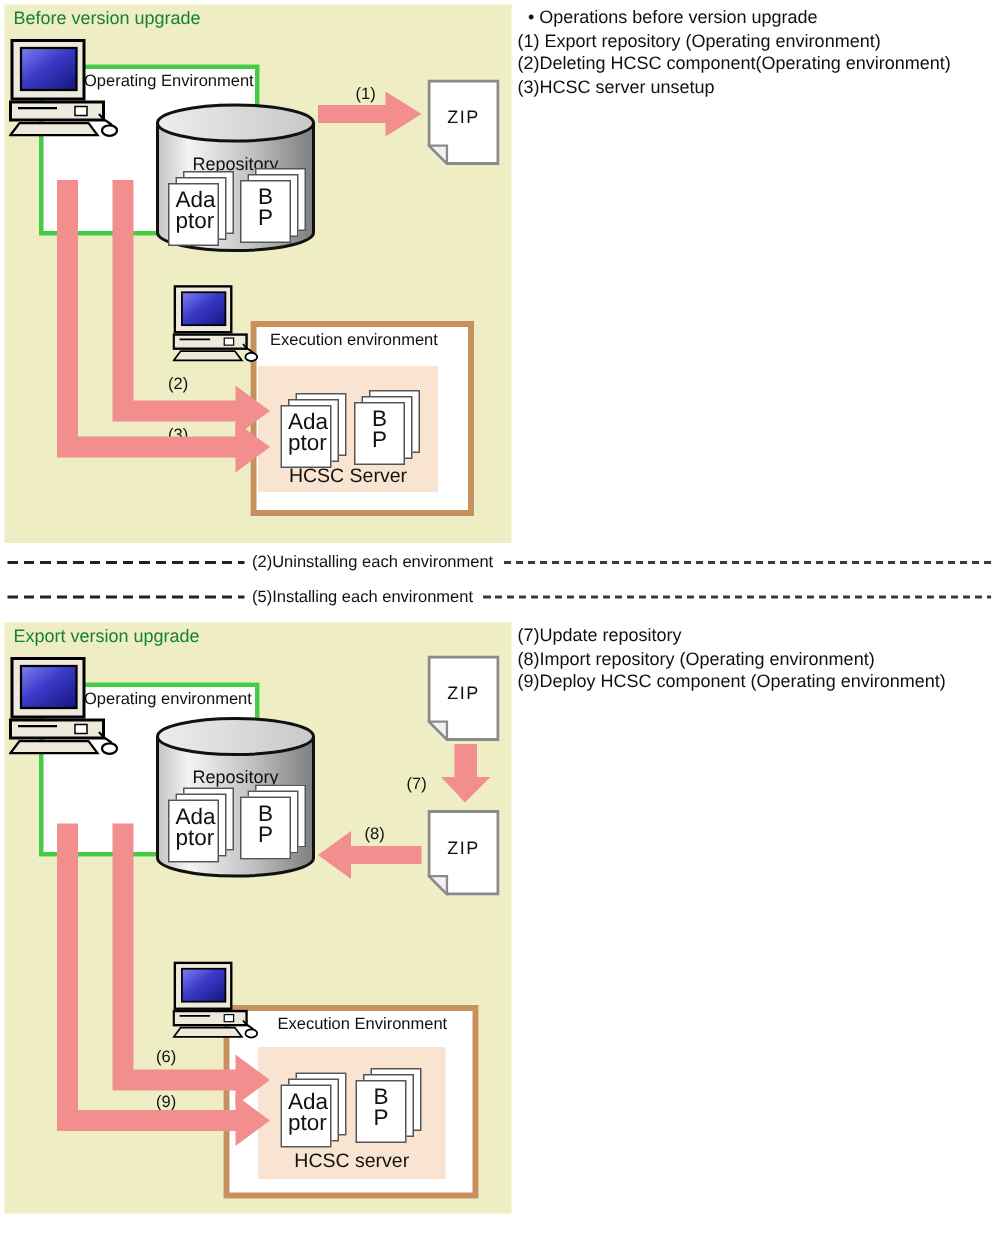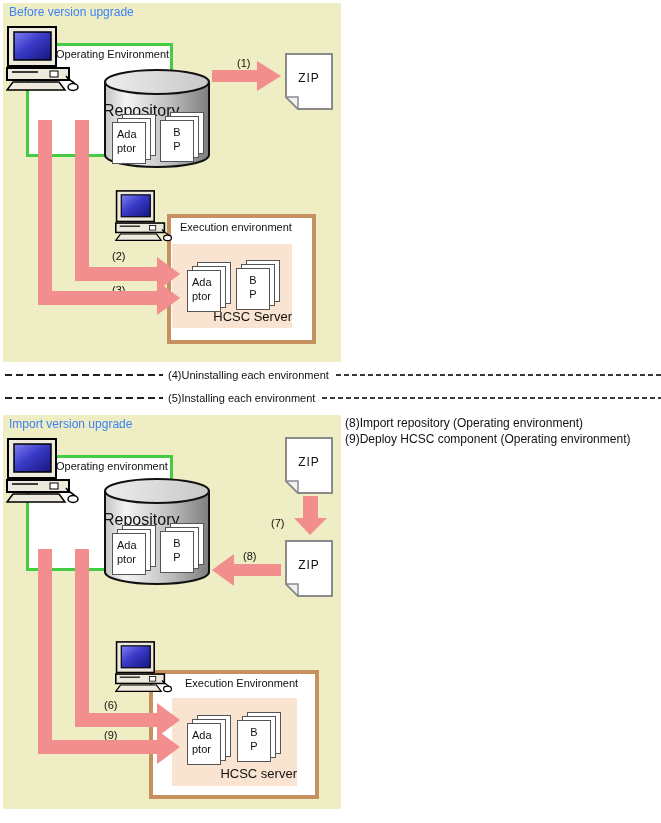--- a/index.html
+++ b/index.html
@@ -1,31 +1,31 @@
 <!DOCTYPE html>
 <html><head>
 <meta charset="utf-8">
 <style>
   *{margin:0;padding:0;box-sizing:border-box}
   html,body{background:#fff}
   body{font-family:"Liberation Sans", sans-serif;color:#1a1a1a}
   #canvas{position:relative;width:661px;height:823px;background:#fff;overflow:hidden}
   .panel{position:absolute;background:#EEEDC3}
-  .title{position:absolute;font-size:12px;color:#3b82f6;white-space:nowrap}
+  .title{position:absolute;font-size:12px;color:#15803d;white-space:nowrap}
   .greenbox{position:absolute;background:#fff;border:3px solid #44CC44}
   .smalllabel{position:absolute;font-size:11px;color:#111;white-space:nowrap}
-  .cyl-label{position:absolute;font-size:16px;text-align:left;color:#111}
+  .cyl-label{position:absolute;font-size:12px;text-align:center;color:#111}
   .execbox{position:absolute;background:#fff;border:4px solid #C6915F}
   .peach{position:absolute;background:#F8E4D0}
-  .hcsc-label{position:absolute;font-size:13px;text-align:right;color:#111;white-space:nowrap}
+  .hcsc-label{position:absolute;font-size:13px;text-align:center;color:#111;white-space:nowrap}
   .docstack{position:absolute;width:44px;height:50px}
   .docstack .page{position:absolute;width:34px;height:42px;background:#fff;border:1px solid #555}
   .docstack .p3{left:10px;top:0}
   .docstack .p2{left:5px;top:4px}
-  .docstack .p1{left:0;top:8px;font-size:11px;line-height:14px;padding:4px 0 0 4px;color:#111}
+  .docstack .p1{left:0;top:8px;font-size:15px;line-height:14px;padding:4px 0 0 4px;color:#111}
   .docstack.center .p1{text-align:center;padding-left:0}
   .zip{position:absolute;width:48px;height:73px}
   .zip .zip-label{position:absolute;left:0;top:18px;width:100%;text-align:center;font-size:12px;letter-spacing:1px;color:#111}
   .arrow-label{position:absolute;font-size:11px;color:#111;white-space:nowrap}
   .notes{position:absolute;width:300px;font-size:12px;line-height:15.5px;color:#111}
   .notes .heading{padding-left:7px}
   .dash{position:absolute;height:2px}
   .dash.coarse{background:repeating-linear-gradient(90deg,#222 0 7px,transparent 7px 11px)}
   .dash.fine{background:repeating-linear-gradient(90deg,#3a3a3a 0 5px,transparent 5px 8px)}
   .sep-label{position:absolute;font-size:11px;color:#111;white-space:nowrap}
@@ -136,29 +136,29 @@
     <polygon points="1,64 7,56 53,56 59,64" fill="#EDEADD" stroke="#000" stroke-width="1.5"></polygon>
     <path d="M60,50 C64,56 66,54 69,58" fill="none" stroke="#000" stroke-width="1.5"></path>
     <ellipse cx="67" cy="61" rx="5" ry="3.5" fill="#fff" stroke="#000" stroke-width="1.5"></ellipse>
   </svg>
 
   <div class="arrow-label" style="left:237px;top:57px">(1)</div>
   <div class="arrow-label" style="left:112px;top:250px">(2)</div>
   <div class="arrow-label" style="left:112px;top:284px">(3)</div>
 
   <div class="dash coarse" style="left:5px;top:374px;width:158px"></div>
-  <div class="sep-label" style="left:168px;top:369px">(4)Uninstalling each environment</div>
+  <div class="sep-label" style="left:168px;top:369px">(2)Uninstalling each environment</div>
   <div class="dash fine" style="left:336px;top:374px;width:325px"></div>
 
   <div class="dash coarse" style="left:5px;top:397px;width:158px"></div>
   <div class="sep-label" style="left:168px;top:392px">(5)Installing each environment</div>
   <div class="dash fine" style="left:322px;top:397px;width:339px"></div>
 
   <div class="panel" style="left:3px;top:415px;width:338px;height:394px"></div>
-  <div class="title" style="left:9px;top:417px">Import version upgrade</div>
+  <div class="title" style="left:9px;top:417px">Export version upgrade</div>
 
   <div class="greenbox" style="left:26px;top:455px;width:147px;height:116px"></div>
   <div class="smalllabel" style="left:56px;top:460px">Operating environment</div>
 
   <svg class="icon" style="left:103px;top:477px" width="108" height="110" viewBox="0 0 108 110">
     <path d="M2,14 L2,95 A52,12 0 0 0 106,95 L106,14" fill="url(#gcyl)" stroke="#111" stroke-width="2"></path>
     <ellipse cx="54" cy="14" rx="52" ry="12" fill="url(#gcyltop)" stroke="#111" stroke-width="2"></ellipse>
   </svg>
   <div class="cyl-label" style="left:103px;top:511px;width:108px">Repository</div>
 
@@ -235,21 +235,28 @@
     <polygon points="1,64 7,56 53,56 59,64" fill="#EDEADD" stroke="#000" stroke-width="1.5"></polygon>
     <path d="M60,50 C64,56 66,54 69,58" fill="none" stroke="#000" stroke-width="1.5"></path>
     <ellipse cx="67" cy="61" rx="5" ry="3.5" fill="#fff" stroke="#000" stroke-width="1.5"></ellipse>
   </svg>
 
   <div class="arrow-label" style="left:271px;top:517px">(7)</div>
   <div class="arrow-label" style="left:243px;top:550px">(8)</div>
   <div class="arrow-label" style="left:104px;top:699px">(6)</div>
   <div class="arrow-label" style="left:104px;top:729px">(9)</div>
 
+  <div class="notes" style="left:345px;top:4px">
+    <div class="heading">• Operations before version upgrade</div>
+    <div>(1) Export repository (Operating environment)</div>
+    <div>(2)Deleting HCSC component(Operating environment)</div>
+    <div>(3)HCSC server unsetup</div>
+  </div>
   <div class="notes" style="left:345px;top:416px">
+    <div>(7)Update repository</div>
     <div>(8)Import repository (Operating environment)</div>
     <div>(9)Deploy HCSC component (Operating environment)</div>
   </div>
 
   <svg id="arrows" width="661" height="823" viewBox="0 0 661 823">
     <polygon points="212,70 257,70 257,61 281,76 257,91 257,82 212,82" fill="#F28E8E"></polygon>
     <polygon points="75,120 89,120 89,267 157,267 157,257 180,274 157,291 157,281 75,281" fill="#F28E8E"></polygon>
     <polygon points="38,120 52,120 52,291 157,291 157,281 180,298 157,315 157,305 38,305" fill="#F28E8E"></polygon>
     <polygon points="303,496 318,496 318,518 327,518 310,535 294,518 303,518" fill="#F28E8E"></polygon>
     <polygon points="281,564 234,564 234,554 212,570 234,586 234,576 281,576" fill="#F28E8E"></polygon>

